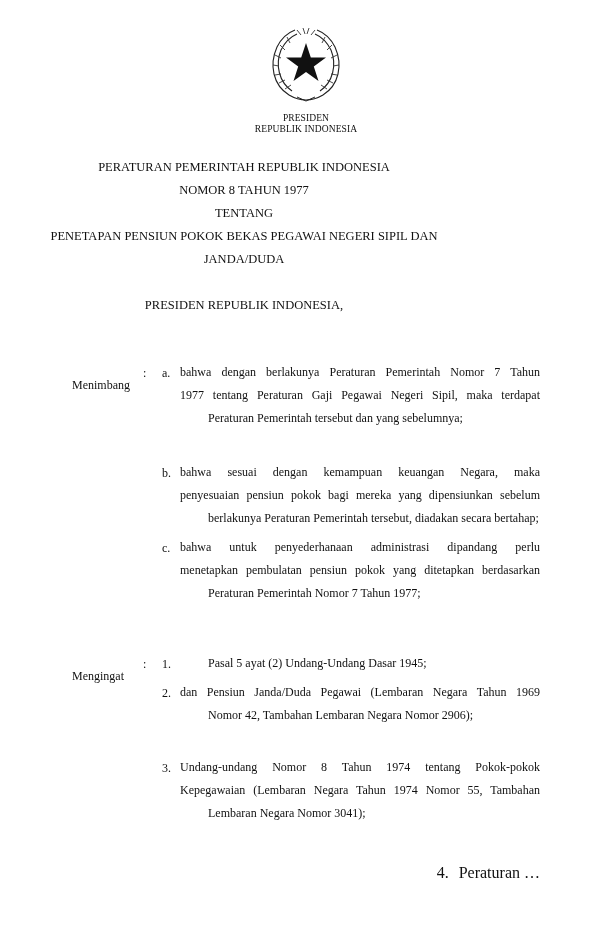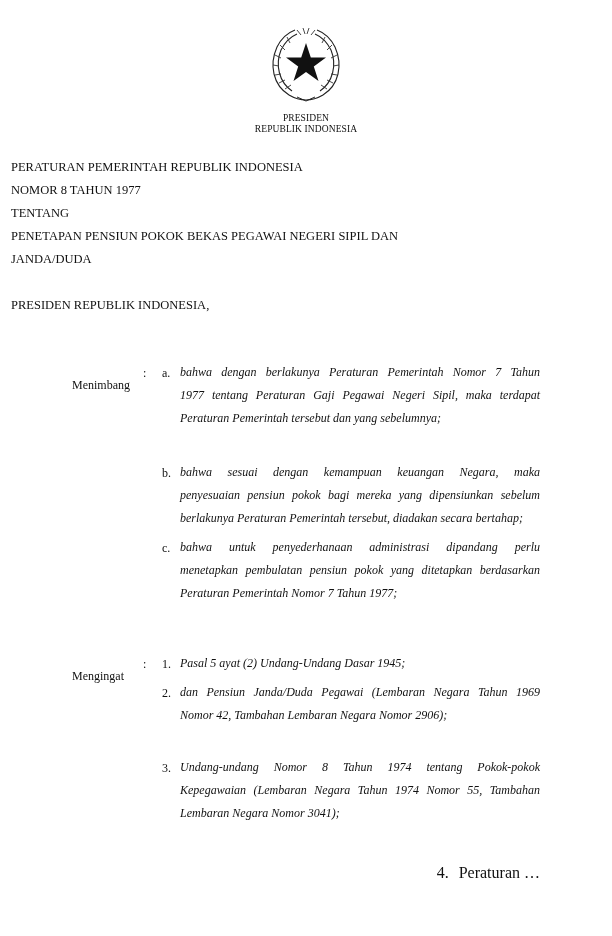--- a/index.html
+++ b/index.html
@@ -1,31 +1,31 @@
 <!DOCTYPE html>
 <html><head>
 <meta charset="utf-8">
 <style>
   html, body { margin: 0; padding: 0; background: #ffffff; }
   body { width: 612px; height: 936px; position: relative; overflow: hidden;
          font-family: "Liberation Serif", "DejaVu Serif", serif; color: #111; }
   .emblem { position: absolute; left: 267px; top: 25px; width: 78px; height: 80px; }
   .head-small { position: absolute; left: 0; width: 612px; text-align: center;
                 font-size: 9.5px; line-height: 11px; letter-spacing: 0.1px; }
-  .title { position: absolute; left: 11px; width: 488px; text-align: left;
+  .title { position: absolute; left: 0; width: 488px; text-align: center;
            font-size: 12.5px; line-height: 23px; }
   .section { position: absolute; left: 0; width: 612px; font-size: 12px; }
   .label { position: absolute; left: 72px; margin-top: 12px; }
   .colon { position: absolute; left: 143px; }
   .item { position: absolute; left: 0; width: 612px; }
   .marker { position: absolute; left: 162px; }
   .text { position: absolute; left: 180px; width: 360px; line-height: 23px;
-          text-align: justify; text-align-last: left; font-style: italic; }
+          text-align: justify; text-align-last: left; }
   .text .ln { display: block; text-align: justify; text-align-last: justify; }
-  .text .ln.last { text-align-last: left; }
+  .text .ln.last { text-align-last: left; margin-left: 28px; }
   .footer { position: absolute; right: 72px; top: 864px; font-size: 16px; }
   .footer span { margin-left: 6px; }
 </style>
 </head>
 <body>
 
 <div class="emblem">
   <svg width="78" height="80" viewBox="0 0 78 80">
     <g fill="none" stroke="#222" stroke-width="1.1">
       <path d="M22 70 C6 60 2 40 10 22 C14 14 20 8 28 5"></path>

